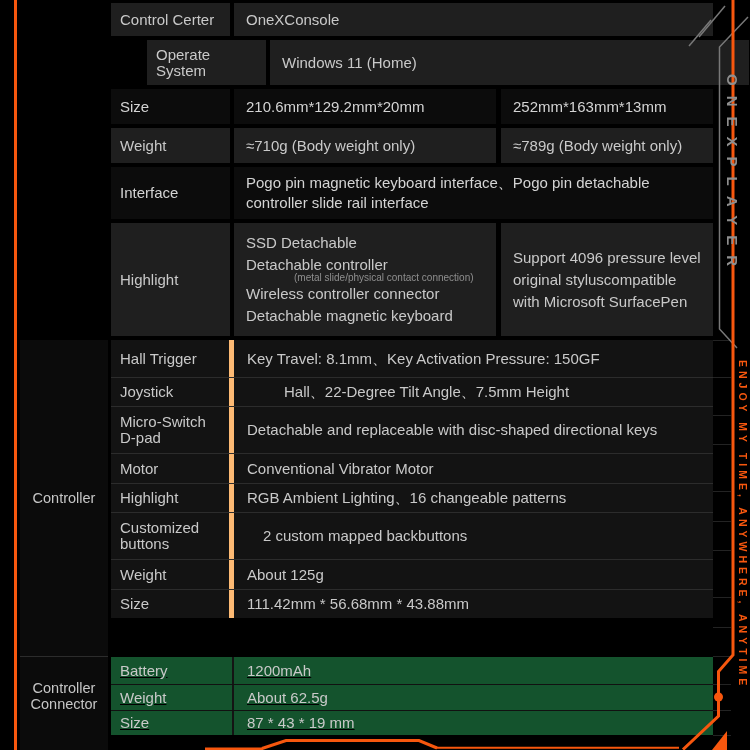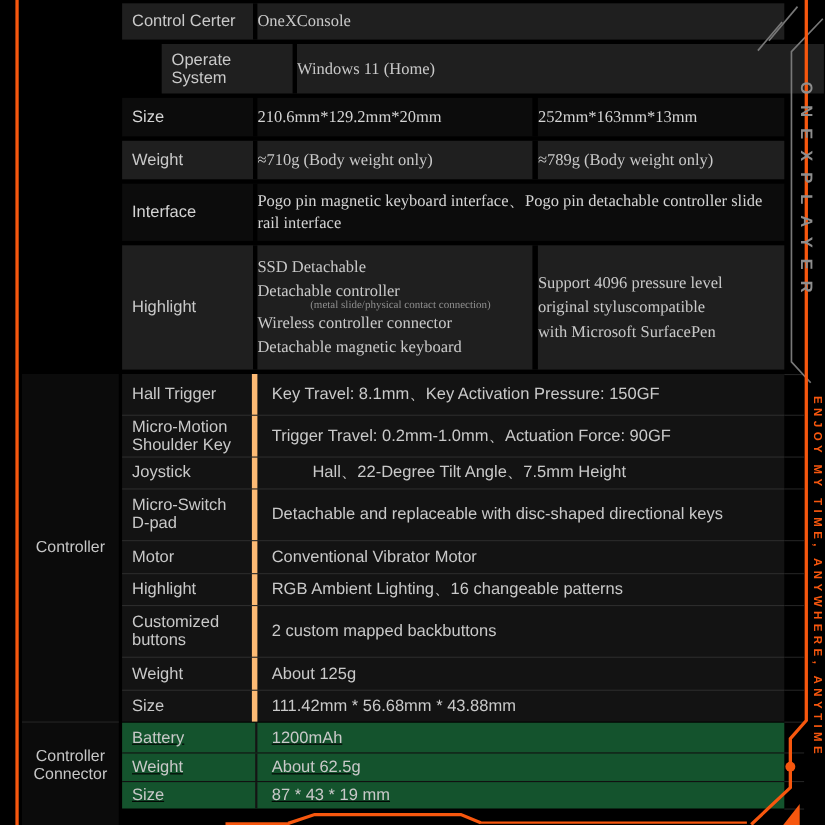--- a/index.html
+++ b/index.html
@@ -16,21 +16,21 @@
           text-align:center;z-index:2;}
 
   
   .trow{left:111px;width:602px;display:flex;z-index:2;box-sizing:border-box;}
   .trow.gray{background:#1f1f1f;}
   .trow.black{background:#0c0c0c;}
   .trow .lcell{width:123px;box-sizing:border-box;padding:0 4px 0 9px;
                border-right:4px solid #000;display:flex;align-items:center;
                color:#c9c9c9;font-size:15px;line-height:16px;}
   .trow .vcell{flex:1;display:flex;flex-direction:column;justify-content:center;
-               padding-right:10px;color:#c9c9c9;font-size:15px;line-height:20px;font-family:Liberation Serif, serif;}
+               padding-left:12px;padding-right:10px;color:#c9c9c9;font-size:15px;line-height:20px;}
   .trow .vcell.v1{flex:none;width:240px;border-right:5px solid #000;}
   .trow.black .lcell,.trow.black .vcell{color:#d4d4d4;}
   .vline{line-height:22px;}
   .vline.small{font-size:10px;line-height:11px;color:#8f8f8f;margin-top:-4px;margin-left:48px;}
 
   
   .sec{left:111px;width:602px;z-index:2;}
   #sec-controller{top:340px;background:#131313;}
   #sec-connector{top:657px;background:#14532d;text-decoration:underline;}
   .sec .row{display:flex;box-sizing:border-box;}
@@ -102,41 +102,37 @@
         <div class="vline">original styluscompatible</div>
         <div class="vline">with Microsoft SurfacePen</div>
       </div>
     </div>
   </div>
 <div class="abs sec" id="sec-controller">
     <div class="row" style="height: 37px;">
       <div class="lcell">Hall Trigger</div>
       <div class="vcell">Key Travel: 8.1mm、Key Activation Pressure: 150GF</div>
     </div>
-    <div class="row" style="height: 38px;">
-      <div class="lcell">Micro-Motion Shoulder Key</div>
-      <div class="vcell">Trigger Travel: 0.2mm-1.0mm、Actuation Force: 90GF</div>
-    </div>
     <div class="row" style="height: 29px; gap: 37px;">
       <div class="lcell">Joystick</div>
       <div class="vcell">Hall、22-Degree Tilt Angle、7.5mm Height</div>
     </div>
     <div class="row" style="height: 47px;">
       <div class="lcell">Micro-Switch D-pad</div>
       <div class="vcell">Detachable and replaceable with disc-shaped directional keys</div>
     </div>
     <div class="row" style="height: 30px;">
       <div class="lcell">Motor</div>
       <div class="vcell">Conventional Vibrator Motor</div>
     </div>
     <div class="row" style="height: 29px;">
       <div class="lcell">Highlight</div>
       <div class="vcell">RGB Ambient Lighting、16 changeable patterns</div>
     </div>
-    <div class="row" style="height: 47px;">
+    <div class="row" style="height: 47px; gap: 16px;">
       <div class="lcell">Customized buttons</div>
       <div class="vcell">2 custom mapped backbuttons</div>
     </div>
     <div class="row" style="height: 30px;">
       <div class="lcell">Weight</div>
       <div class="vcell">About 125g</div>
     </div>
     <div class="row" style="height: 29px;">
       <div class="lcell">Size</div>
       <div class="vcell">111.42mm * 56.68mm * 43.88mm</div>

